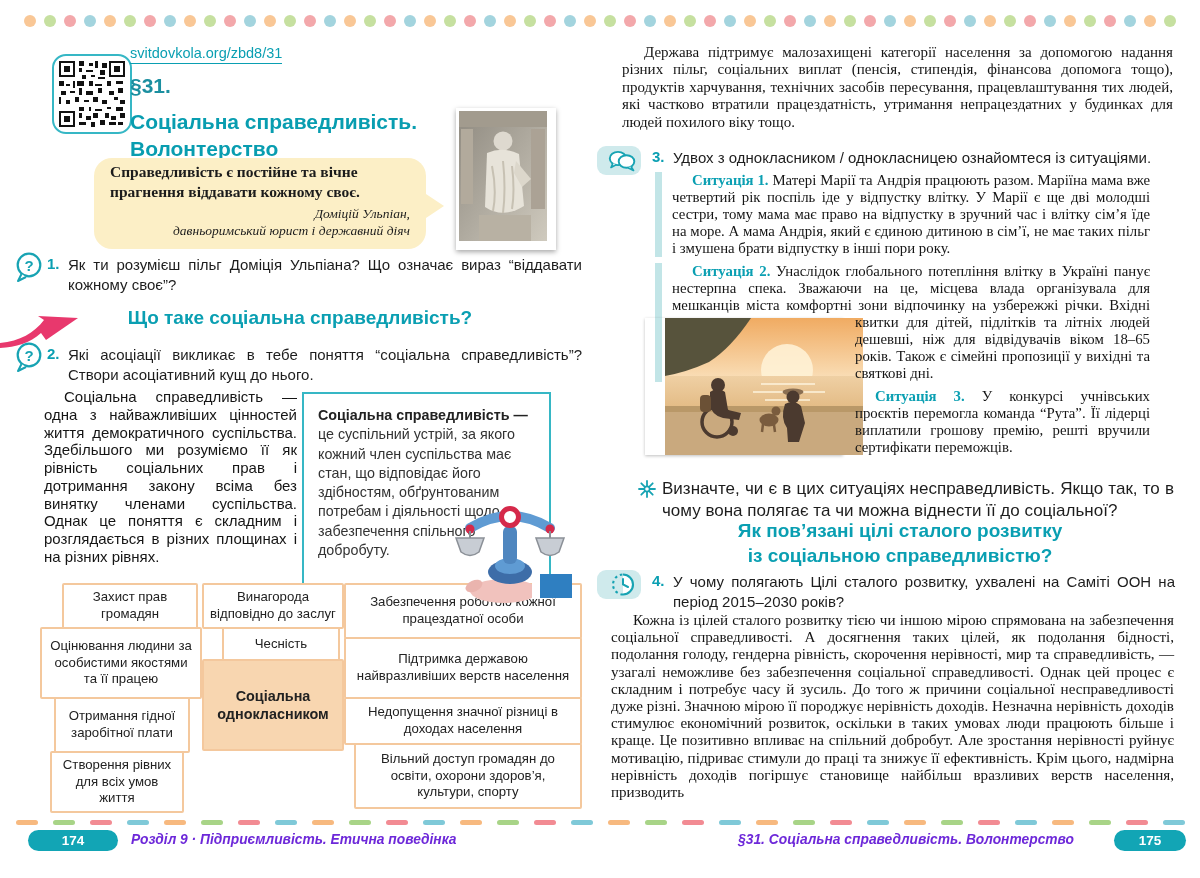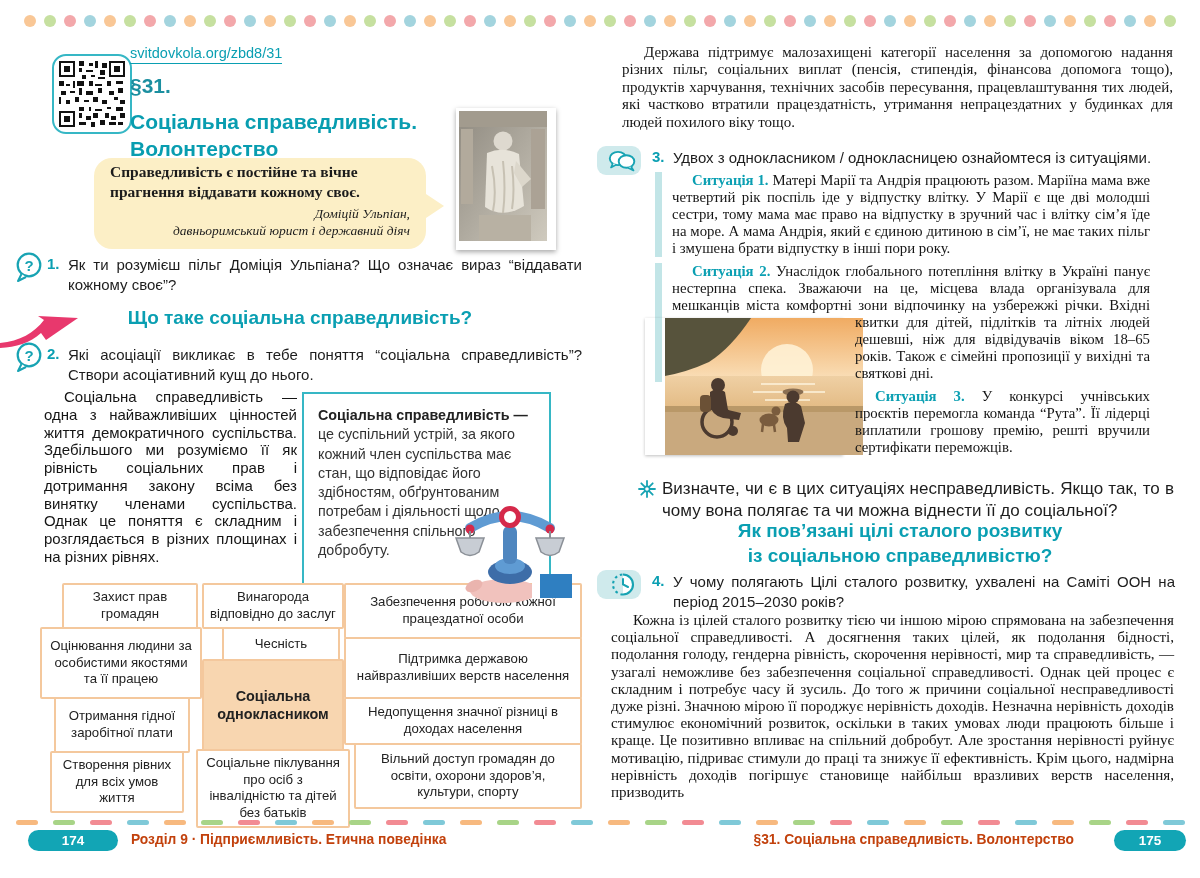--- a/index.html
+++ b/index.html
@@ -75,21 +75,21 @@
   .sit-nobar{border-left:none;padding-left:17px;}
   .star-task{left:662px;top:478px;width:512px;font-size:17px;line-height:1.28;text-align:justify;}
   .star-icon{left:638px;top:480px;}
   .heading2{left:640px;top:518px;width:520px;line-height:25px;}
   .r-body{left:611px;top:612px;width:563px;font-size:15.1px;line-height:1.14;text-indent:22px;}
   
   .badge{top:830px;height:21px;background:#12a5b5;border-radius:10.5px;color:#fff;font-weight:bold;
          font-size:13.5px;display:flex;align-items:center;justify-content:center;}
   .badge-left{left:28px;width:90px;}
   .badge-right{right:14px;width:72px;}
-  .foot-text{top:832px;font-weight:bold;font-size:13.8px;color:#c2410c;}
+  .foot-text{top:832px;font-style:italic;font-weight:bold;font-size:13.8px;color:#6d28d9;}
   .foot-left{left:131px;}
   .foot-right{right:126px;}
 </style>
 </head>
 <body>
 
 <div class="sheet">
 
   <div class="dots" id="dotsTop">
       <span style="background: rgb(249, 199, 150);"></span>
@@ -314,21 +314,20 @@
     <div class="ccol col1">
       <div class="cbox c1a">Захист прав громадян</div>
       <div class="cbox c1b">Оцінювання людини за особистими якостями та її працею</div>
       <div class="cbox c1c">Отримання гідної заробітної плати</div>
       <div class="cbox c1d">Створення рівних для всіх умов життя</div>
     </div>
     <div class="ccol col2">
       <div class="cbox c2a">Винагорода відповідно до заслуг</div>
       <div class="cbox c2b">Чесність</div>
       <div class="cbox c2c c-center">Соціальна однокласником</div>
-      <div class="cbox c2d">Соціальне піклування про осіб з інвалідністю та дітей без батьків</div>
     </div>
     <div class="ccol col3">
       <div class="cbox c3b">Забезпечення роботою кожної працездатної особи</div>
       <div class="cbox c3a">Підтримка державою найвразливіших верств населення</div>
       <div class="cbox c3c">Недопущення значної різниці в доходах населення</div>
       <div class="cbox c3d">Вільний доступ громадян до освіти, охорони здоров’я, культури, спорту</div>
     </div>
   </div>
 
   <div class="abs r-serif r-intro">Держава підтримує малозахищені категорії населення за допомогою надання різних пільг, соціальних виплат (пенсія, стипендія, фінансова допомога тощо), продуктів харчування, технічних засобів пересування, працевлаштування тих людей, які частково втратили працездатність, утримання непрацездатних у будинках для людей похилого віку тощо.</div>

